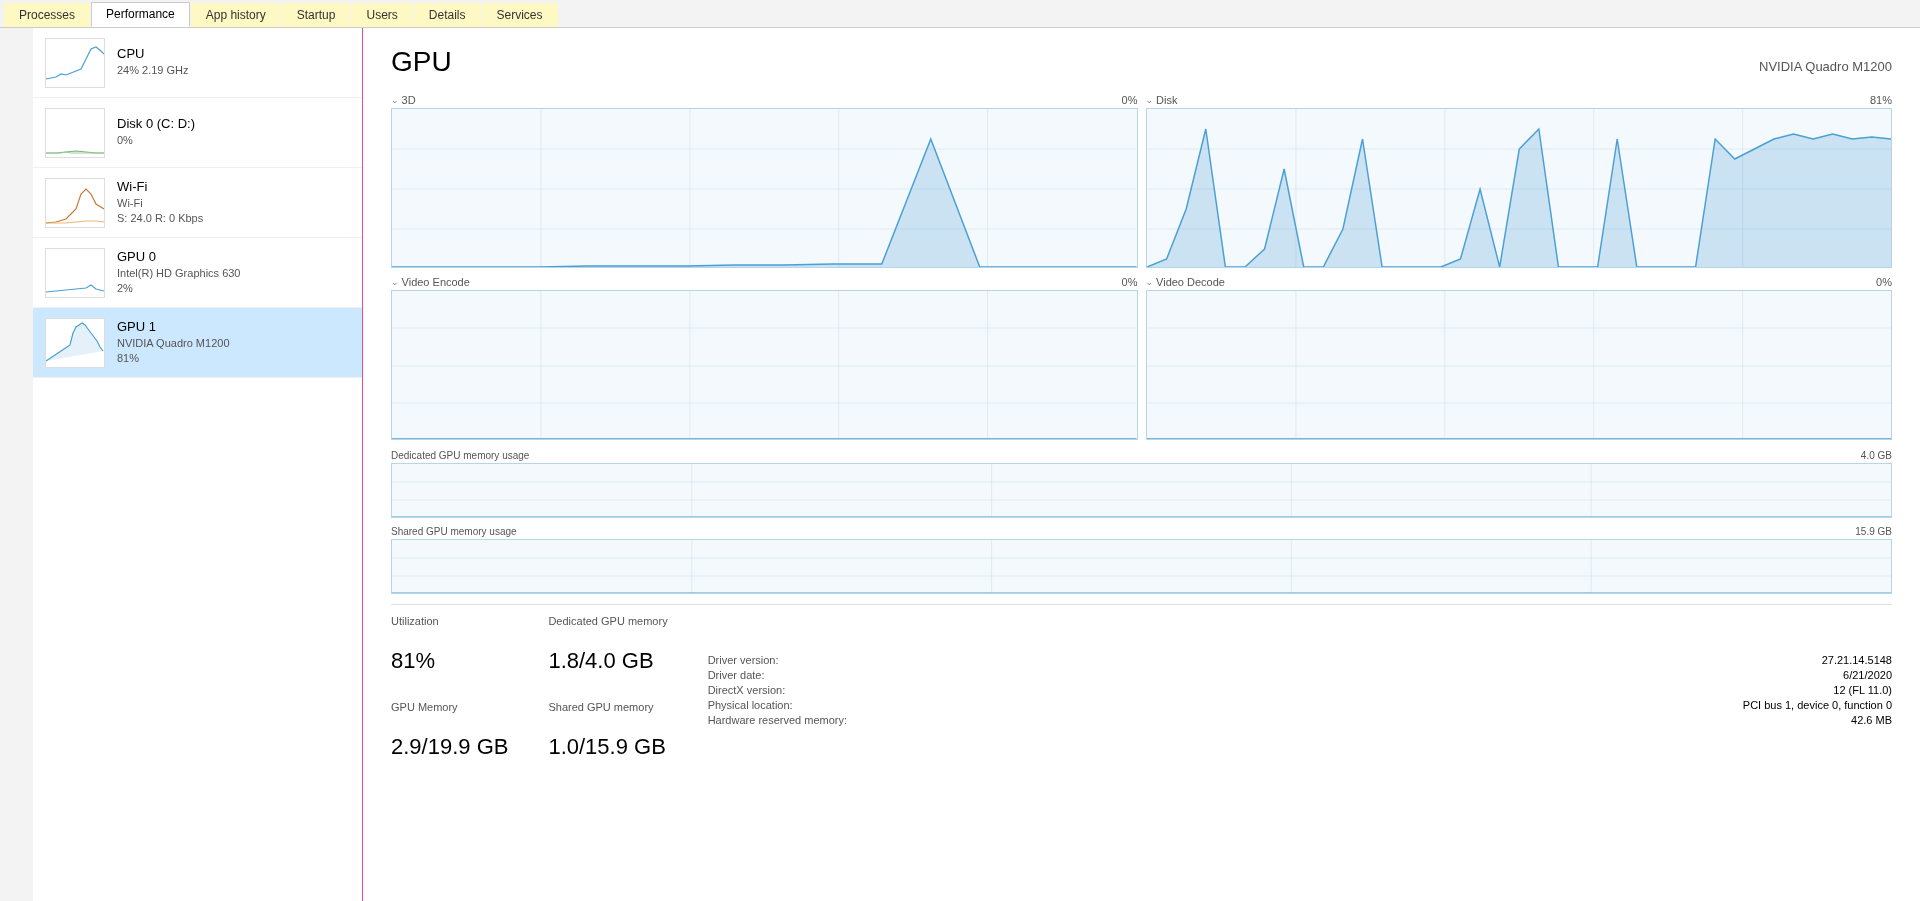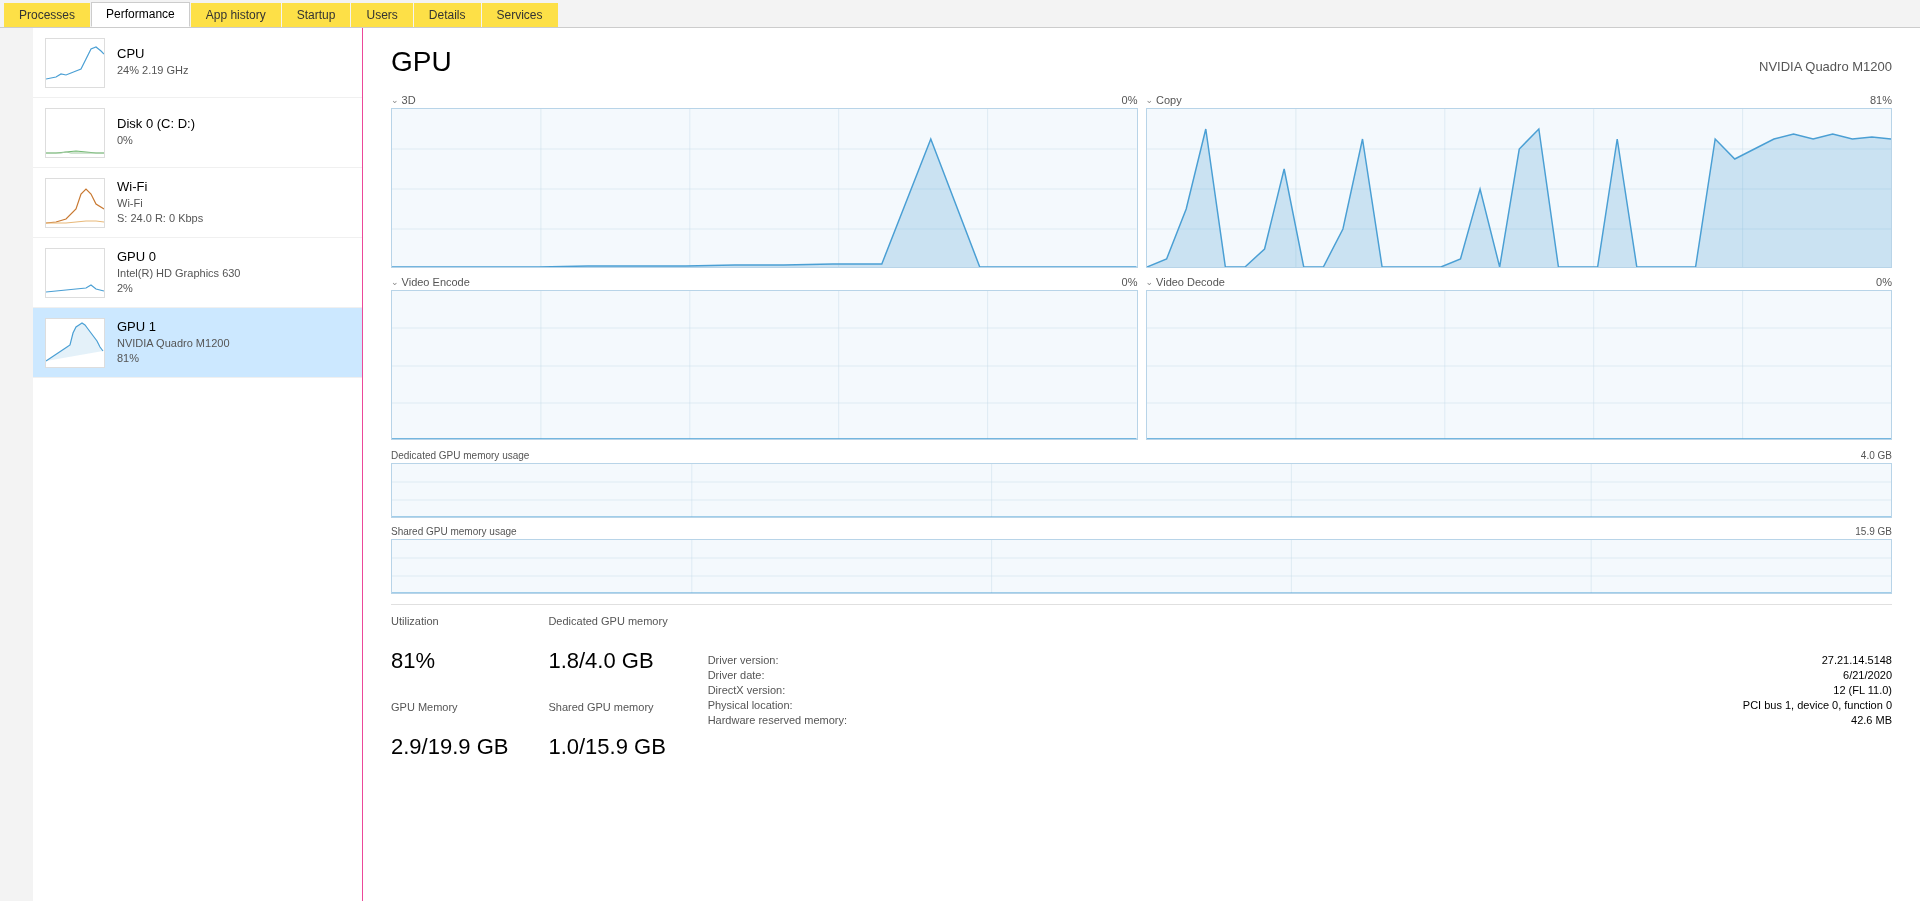--- a/index.html
+++ b/index.html
@@ -23,21 +23,21 @@
       padding-left: 4px;
     }
     .tab {
       padding: 4px 14px 5px 14px;
       cursor: pointer;
       font-size: 12px;
       color: #333;
       border: 1px solid transparent;
       border-bottom: none;
       margin-right: 1px;
-      background: #fde047;
+      background: #fef9c3;
     }
     .tab.active {
       background: #fff;
       border-color: #ccc;
       border-bottom: 1px solid #fff;
       color: #000;
       font-weight: 400;
     }
 
     
@@ -355,21 +355,21 @@
             <polygon points="0,158 50,158 100,158 150,158 200,157 250,157 300,157 350,156 400,156 450,155 500,155 550,30 600,158 650,158 700,158 760,158 760,160 0,160" fill="rgba(74,159,212,0.25)"></polygon>
             <polyline points="0,158 50,158 100,158 150,158 200,157 250,157 300,157 350,156 400,156 450,155 500,155 550,30 600,158 650,158 700,158 760,158" fill="none" stroke="#4a9fd4" stroke-width="1.5"></polyline>
           </svg>
         </div>
       </div>
 
       <div class="chart-section">
         <div class="chart-header">
           <div class="chart-label">
             <span class="chevron">⌄</span>
-            <span>Copy</span>
+            <span>Disk</span>
           </div>
           <div class="chart-pct">81%</div>
         </div>
         <div class="chart-box" style="height: 160px;">
           <svg width="100%" height="160" viewBox="0 0 760 160" preserveAspectRatio="none">
             <line x1="0" y1="40" x2="760" y2="40" stroke="#c8dce8" stroke-width="0.5"></line>
             <line x1="0" y1="80" x2="760" y2="80" stroke="#c8dce8" stroke-width="0.5"></line>
             <line x1="0" y1="120" x2="760" y2="120" stroke="#c8dce8" stroke-width="0.5"></line>
             <line x1="152" y1="0" x2="152" y2="160" stroke="#c8dce8" stroke-width="0.5"></line>
             <line x1="304" y1="0" x2="304" y2="160" stroke="#c8dce8" stroke-width="0.5"></line>

